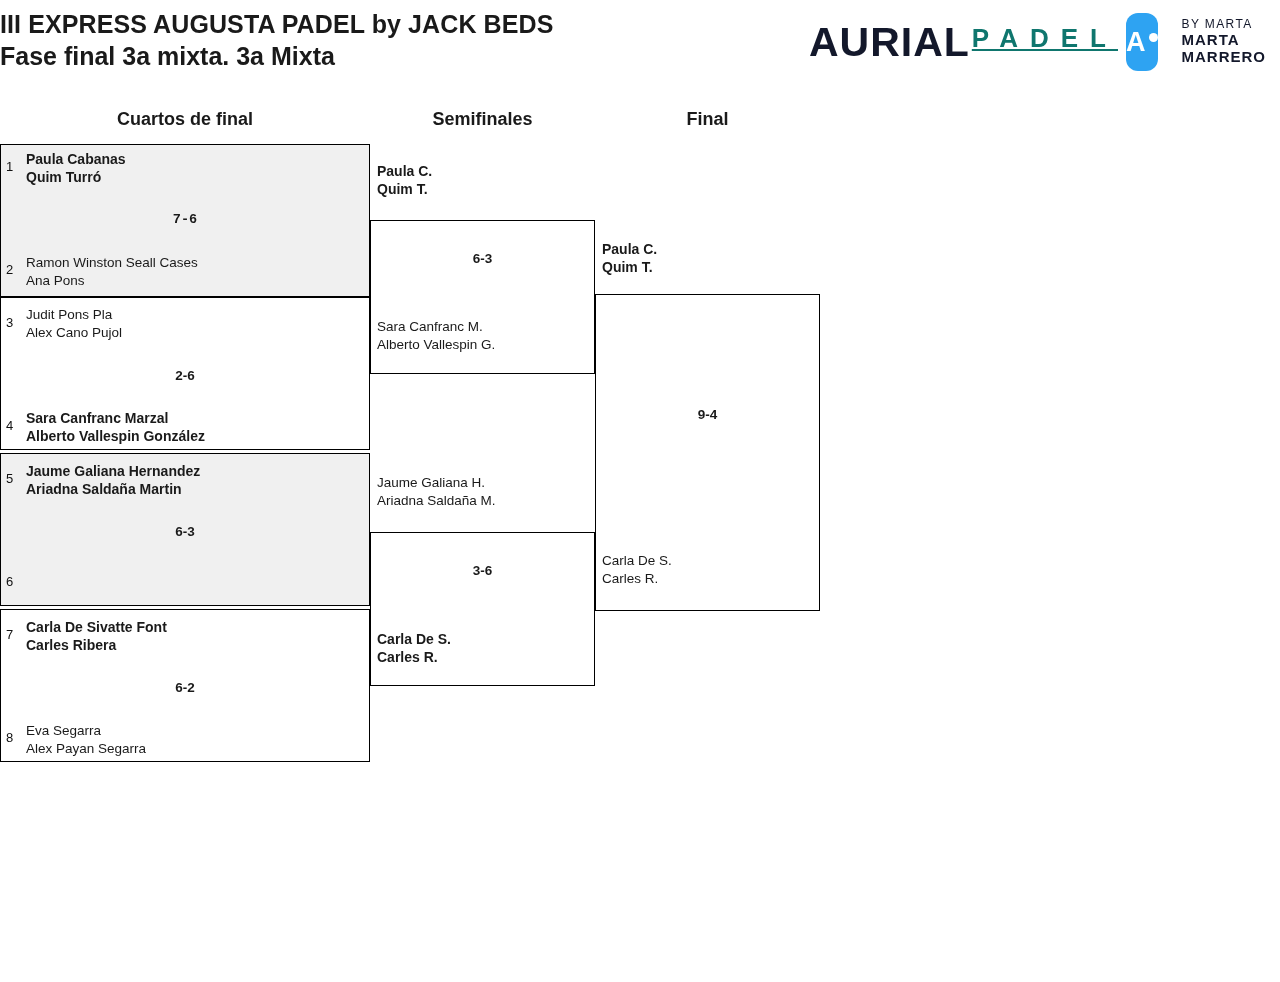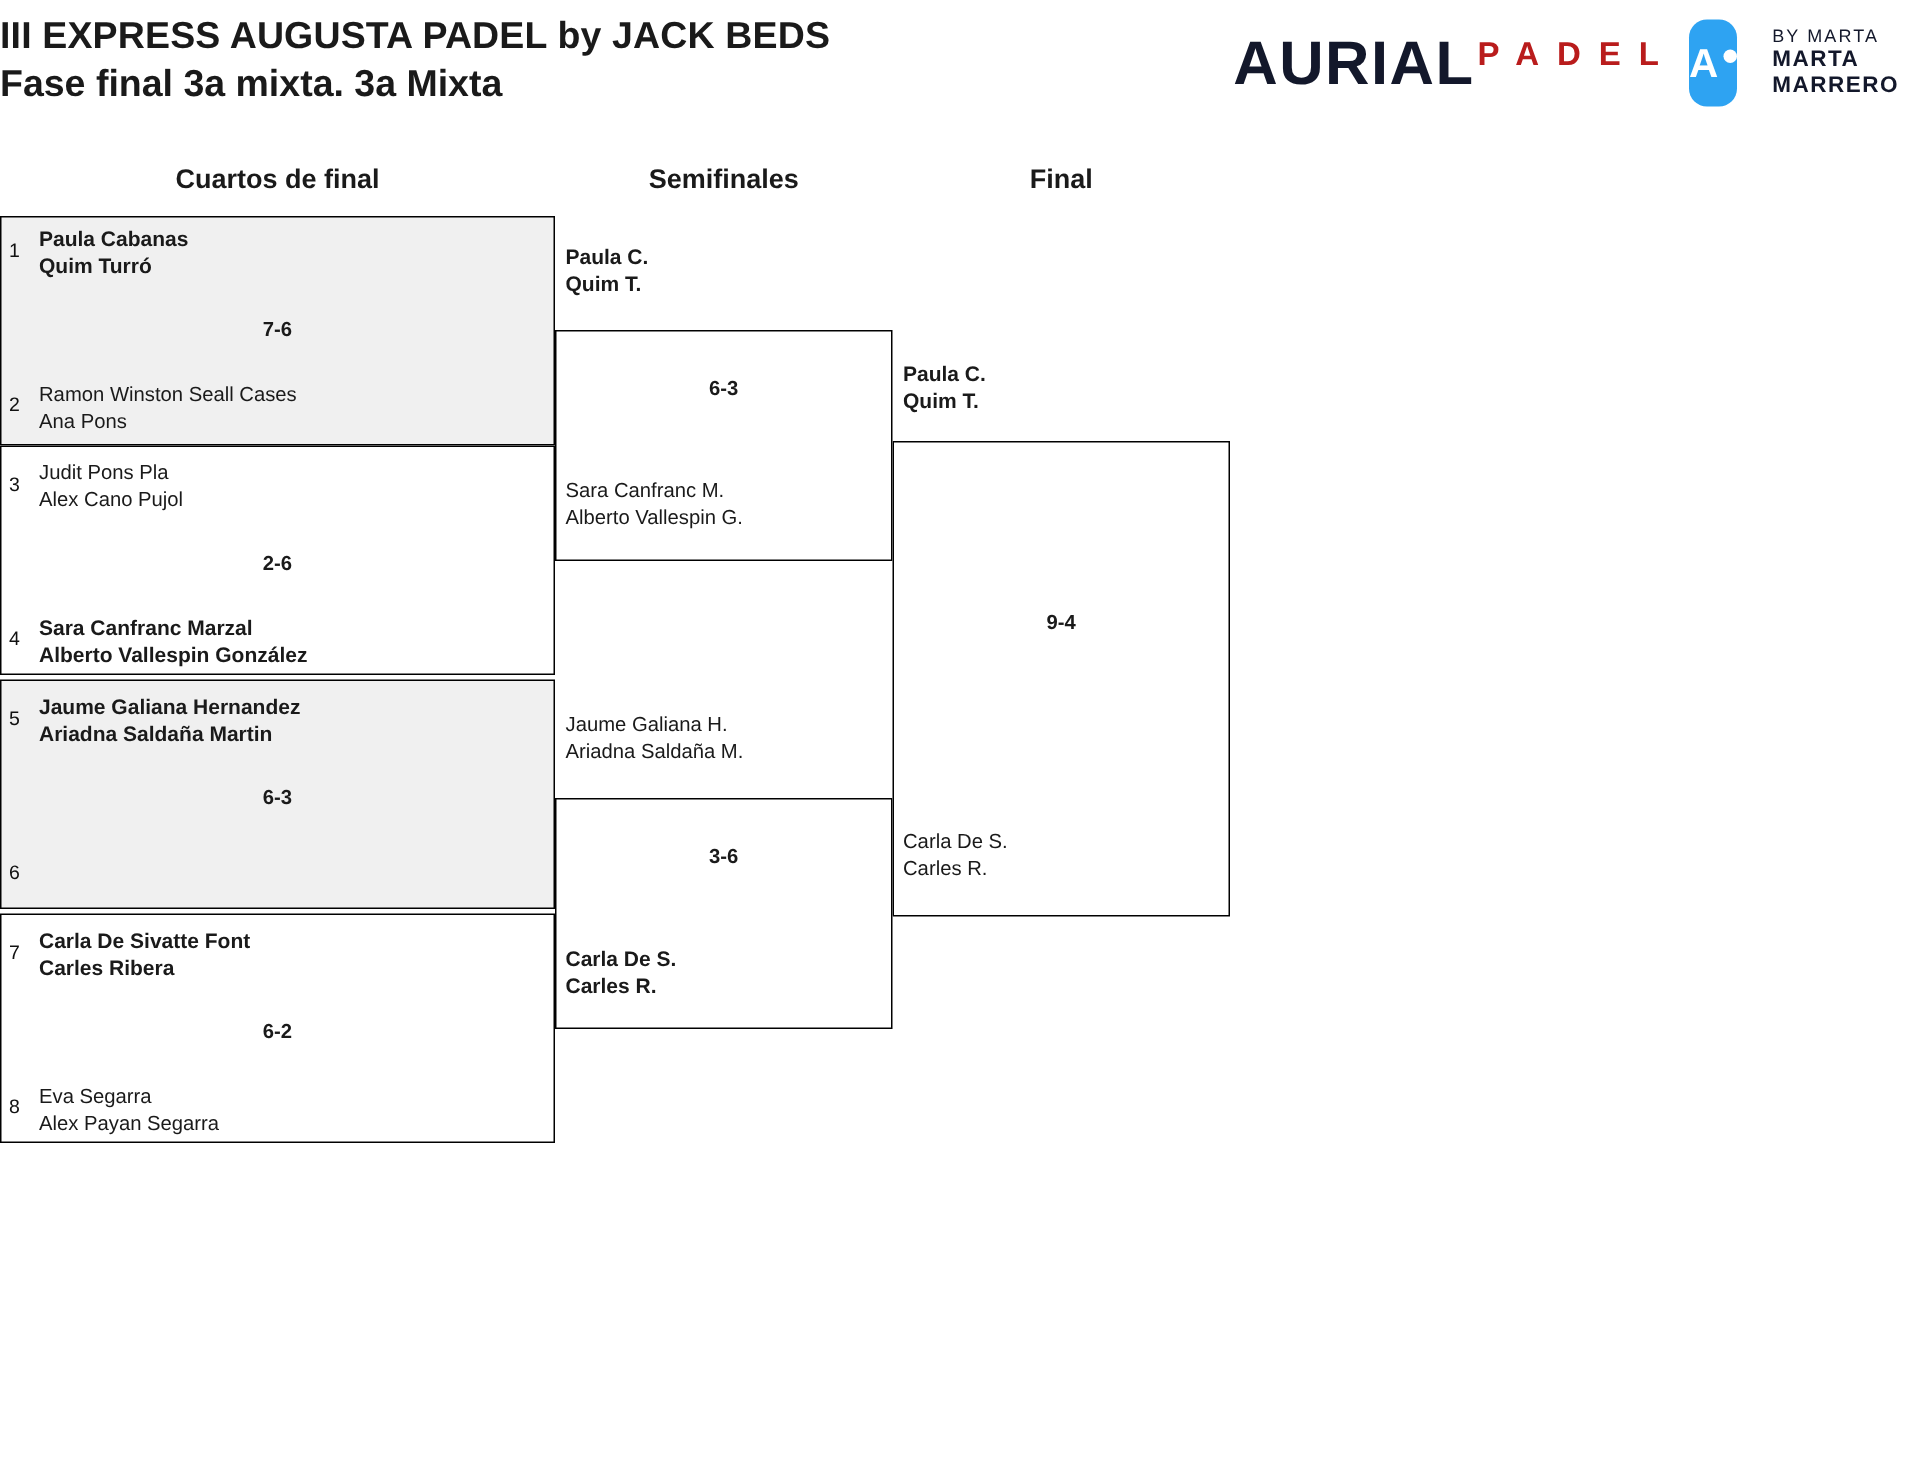--- a/index.html
+++ b/index.html
@@ -59,26 +59,27 @@
     align-items: flex-start;
     line-height: 1;
   }
   #logo-aurial {
     font-size: 41px;
     font-weight: bold;
     letter-spacing: 1px;
     color: #13182b;
   }
   #logo-padel {
-    font-size: 22px;
+    font-size: 26px;
     font-weight: bold;
     letter-spacing: 12px;
-    color: #b91c1c;
+    color: #0f766e;
     margin-top: 3px;
     margin-left: 2px;
+    text-decoration: underline;
   }
   #logo-badge {
     width: 62px;
     height: 58px;
     border-radius: 12px;
     background: #2ea3f2;
     margin-left: 8px;
     display: flex;
     align-items: center;
     justify-content: center;
@@ -270,21 +271,21 @@
 <div class="round-heading" id="round-fi">Final</div>
 
 <div id="bracket">
 
   <div class="qf-box shaded" style="top:144px;"></div>
   <div class="seed" style="top:159px;">1</div>
   <div class="team winner" style="top:150px;">
     <span class="p1">Paula Cabanas</span>
     <span class="p2">Quim Turró</span>
   </div>
-  <div class="score-qf" style="top:212px;">7-6</div>
+  <div class="score-qf" style="top:212px;font-family:Liberation Mono, monospace;">7-6</div>
   <div class="seed" style="top:262px;">2</div>
   <div class="team" style="top:254px;">
     <span class="p1">Ramon Winston Seall Cases</span>
     <span class="p2">Ana Pons</span>
   </div>
 
   <div class="qf-box plain" style="top:297px;"></div>
   <div class="seed" style="top:315px;">3</div>
   <div class="team" style="top:306px;">
     <span class="p1">Judit Pons Pla</span>

